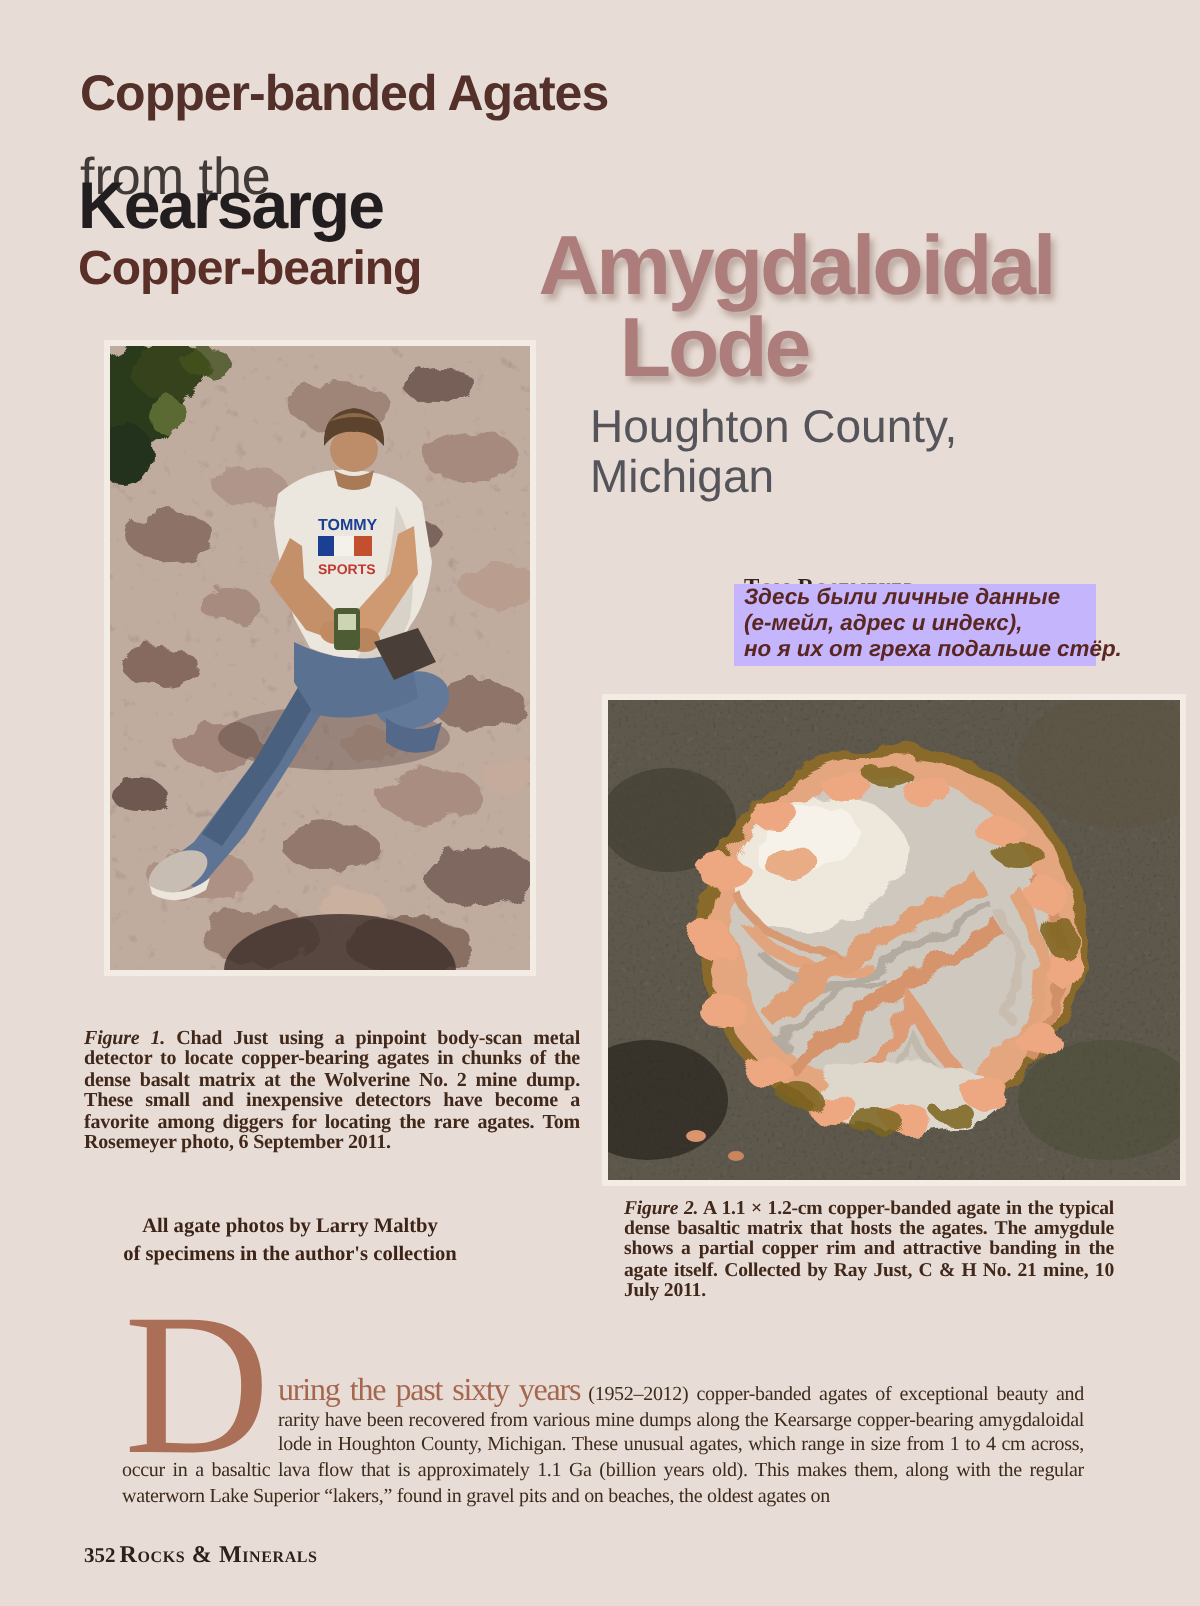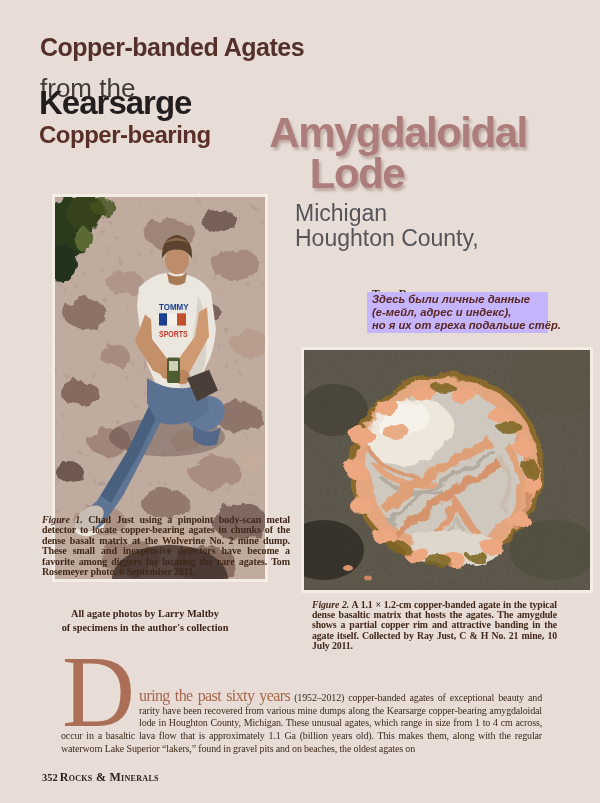--- a/index.html
+++ b/index.html
@@ -28,21 +28,21 @@
   
   .author{left:372px;top:288px;font-weight:700;font-size:11.5px;letter-spacing:0.6px;
           font-variant:small-caps;color:#33231c;}
   .redaction{left:367px;top:292px;width:181px;height:41px;background:#c4b5fd;
           font-family:"Liberation Sans",sans-serif;font-style:italic;font-weight:700;
           font-size:11.2px;line-height:13px;color:#5a2620;padding:1px 0 0 5px;
           box-sizing:border-box;}
   .redaction div{white-space:nowrap;}
   
   .photo{border:3px solid #f3ece4;box-sizing:border-box;}
-  .fig1{left:52px;top:194px;width:216px;height:388px;background:#c4b5fd;}
+  .fig1{left:52px;top:170px;width:216px;height:318px;background:#c4b5fd;}
   .fig2{left:301px;top:347px;width:292px;height:246px;background:#2f2b24;}
   .photo svg{display:block;width:100%;height:100%;}
   .caption{font-weight:700;color:#40281a;text-align:justify;}
   .cap1{left:42px;top:515px;width:248px;font-size:10px;line-height:10.4px;letter-spacing:-0.1px;}
   .cap2{left:312px;top:600px;width:245px;font-size:9.8px;line-height:10.2px;letter-spacing:-0.1px;}
   .caption em{font-style:italic;}
   .credit{left:40px;top:607px;width:210px;text-align:center;font-weight:700;
           font-size:10.3px;line-height:1.32;color:#3c2418;}
   
   .dropcap{left:62px;top:642px;font-size:101px;line-height:1;color:#ab6f58;}
@@ -60,22 +60,22 @@
 <header>
   <div class="abs kicker">Copper-banded Agates</div>
   <div class="abs connector">from the</div>
   <div class="abs lodename">Kearsarge</div>
   <div class="abs lodetype">Copper-bearing</div>
   <div class="abs main-title">
     <div class="l1">Amygdaloidal</div>
     <div class="l2">Lode</div>
   </div>
   <div class="abs location">
+    <div>Houghton County,</div>
     <div>Michigan</div>
-    <div>Houghton County,</div>
   </div>
 </header>
 
 <figure class="abs photo fig1" style="margin:0;">
   <svg viewBox="0 0 210 312" preserveAspectRatio="none">
     <defs>
       <filter id="rspeck">
           <feTurbulence type="fractalNoise" baseFrequency="0.22" numOctaves="3" seed="9"></feTurbulence>
         <feColorMatrix type="matrix" values="0 0 0 0 0.33  0 0 0 0 0.23  0 0 0 0 0.19  0.9 0.9 0.9 0 0"></feColorMatrix>
         </filter>

